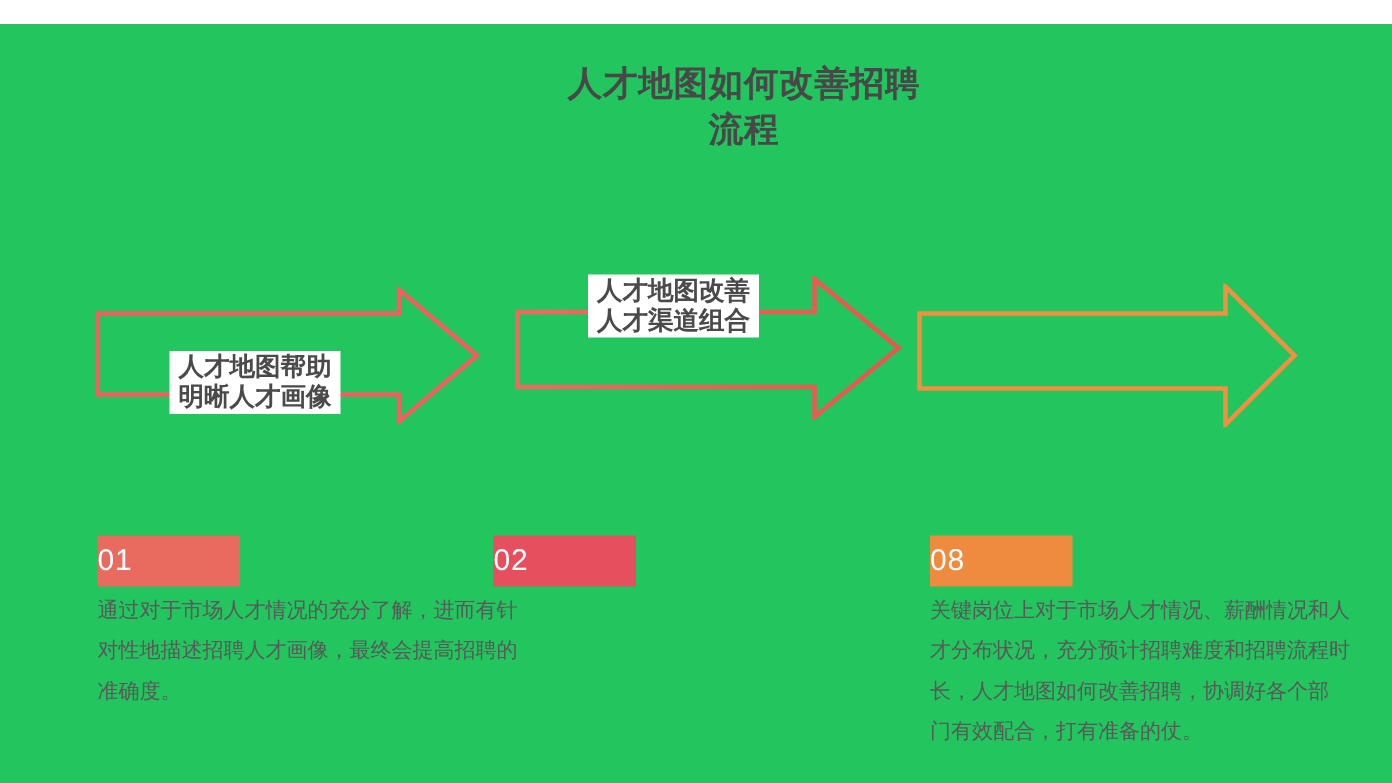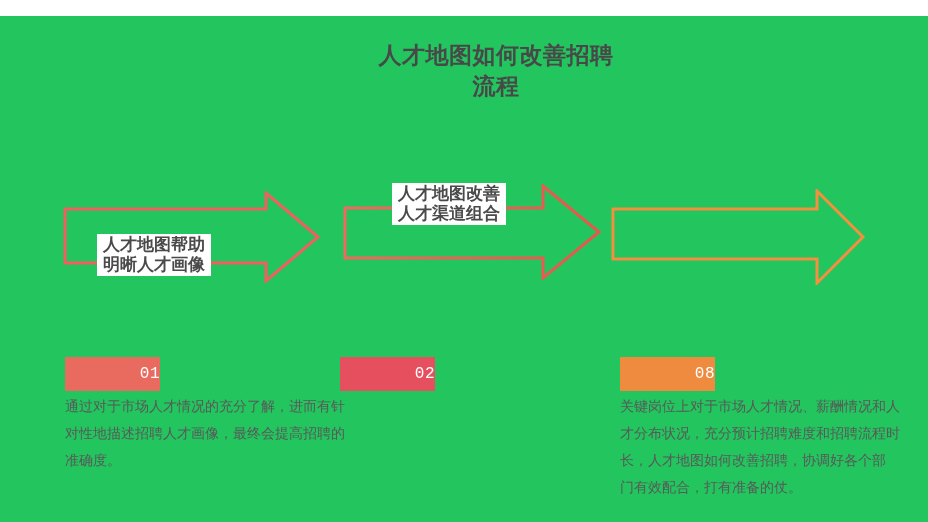--- a/index.html
+++ b/index.html
@@ -47,53 +47,52 @@
     padding: 1px 6px;
     z-index: 2;
     font-family: Liberation Serif, serif;
   }
   .badge {
     position: absolute;
     top: 341px;
     width: 95px;
     height: 34px;
     line-height: 34px;
-    text-align: right;
+    text-align: left;
     color: #ffffff;
-    font-size: 16px;
+    font-size: 20px;
     letter-spacing: 0.5px;
-    font-family: Liberation Mono, monospace;
   }
   .desc {
     position: absolute;
     top: 377px;
     width: 282px;
     margin: 0;
     font-size: 14px;
     line-height: 27px;
     color: #595959;
     white-space: pre-line;
     text-align: justify;
   }
   .col1 { left: 65px; }
-  .col2 { left: 340px; }
+  .col2 { left: 329px; }
   .col3 { left: 620px; }
 </style>
 </head>
 <body>
 
 <div class="slide">
 
   <h1 class="title">人才地图如何改善招聘
 流程</h1>
 
   <svg class="arrow-svg" style="left:63px; top:175px;" width="257" height="92" viewBox="0 0 257 92">
     <polygon points="2,18 203,18 203,2 255,46 203,90 203,72 2,72" fill="none" stroke-width="3" stroke-linejoin="miter" stroke="#f15f63"></polygon>
   </svg>
-  <div class="arrow-label" style="left:154px; top:218px;">人才地图帮助
+  <div class="arrow-label" style="left:170px; top:218px;">人才地图帮助
 明晰人才画像</div>
 
   <svg class="arrow-svg" style="left:343px; top:168px;" width="258" height="96" viewBox="0 0 258 96">
     <defs>
       <linearGradient id="arrow2-grad" x1="0" y1="0" x2="1" y2="0">
         <stop offset="0" stop-color="#f0695f"></stop>
         <stop offset="1" stop-color="#e8564c"></stop>
       </linearGradient>
     </defs>
     <polygon points="2,24 200,24 200,2 256,48 200,94 200,74 2,74" fill="none" stroke="url(#arrow2-grad)" stroke-width="3" stroke-linejoin="miter"></polygon>

